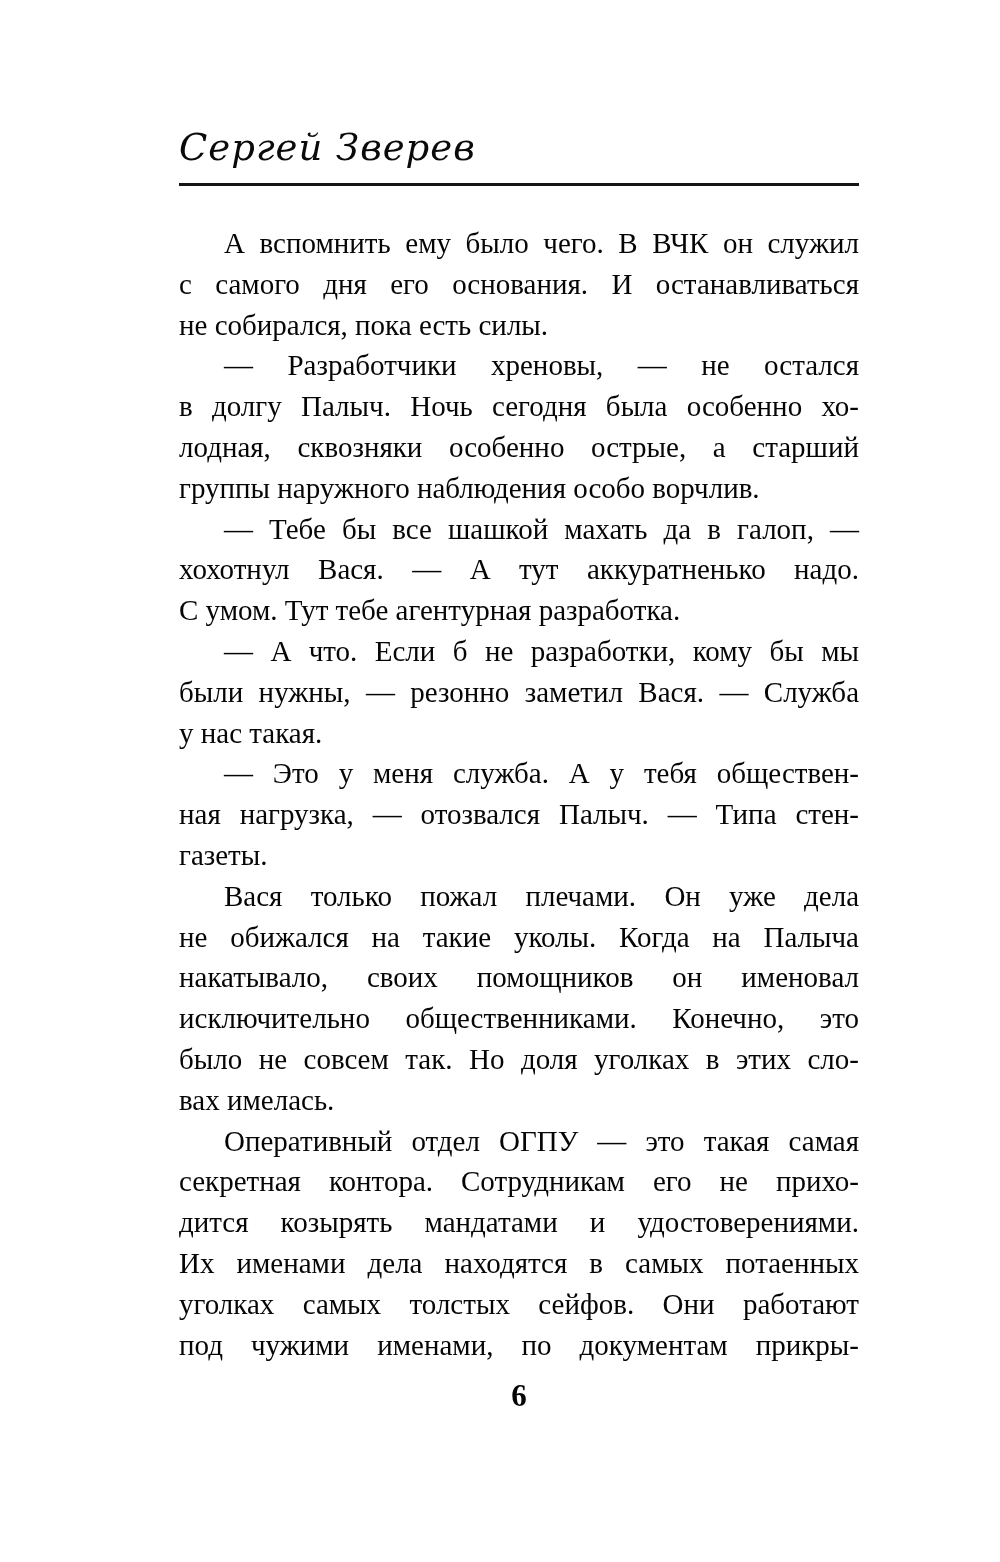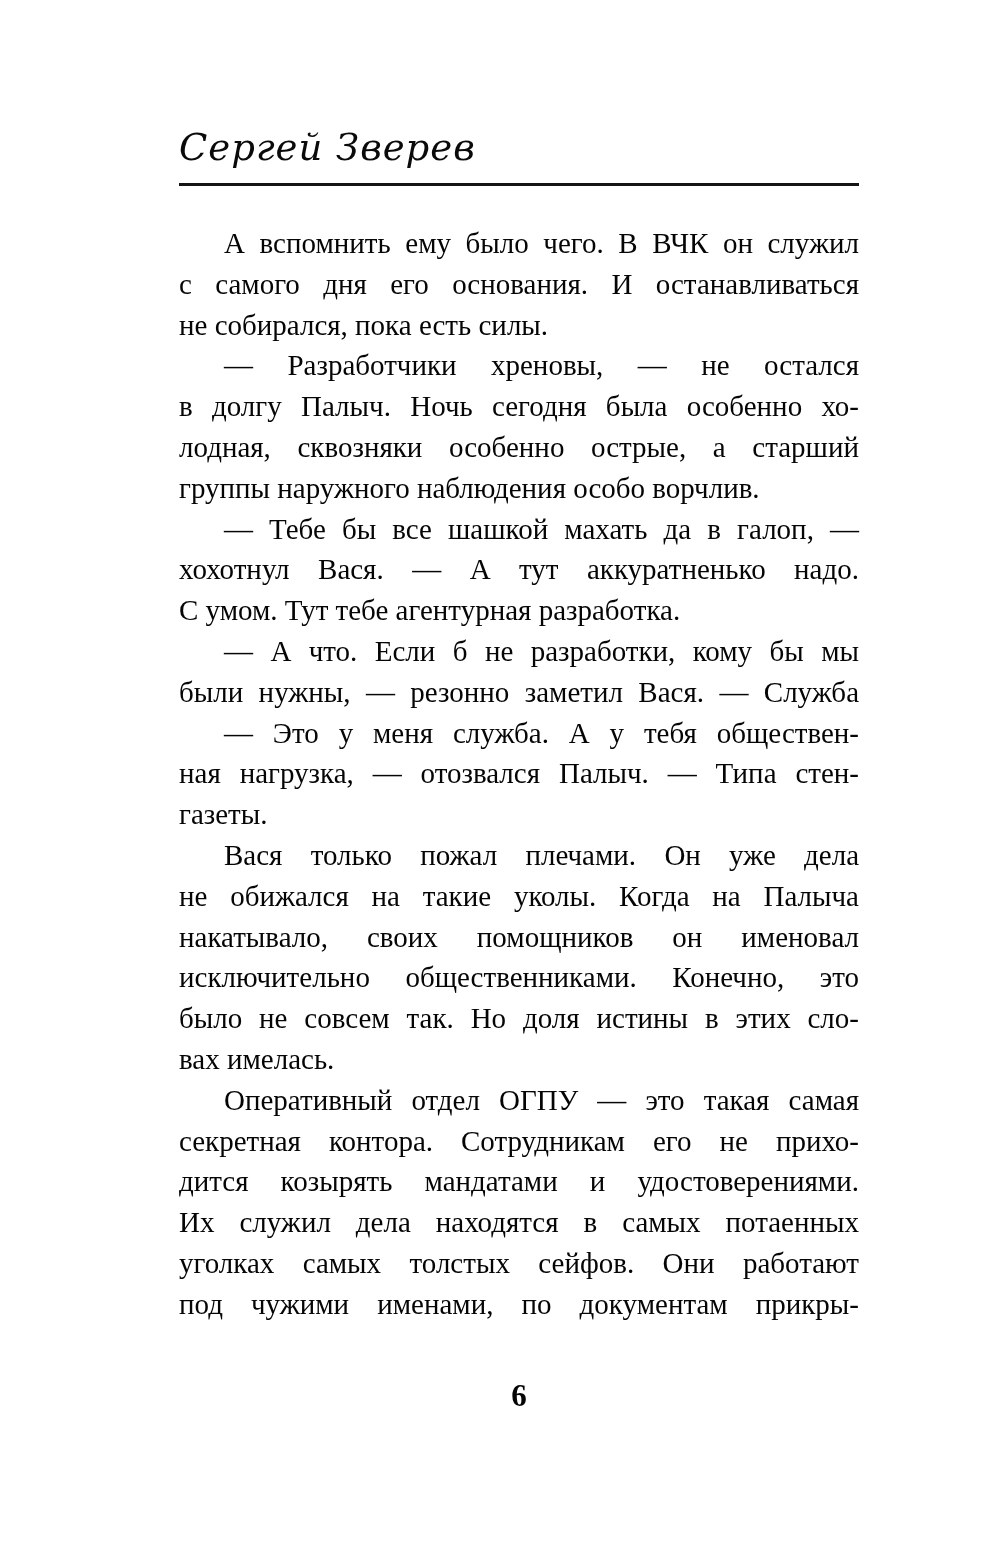--- a/index.html
+++ b/index.html
@@ -86,37 +86,38 @@
         <div class="line lastline">группы наружного наблюдения особо ворчлив.</div>
       </div>
       <div class="paragraph">
         <div class="line first">— Тебе бы все шашкой махать да в галоп, —</div>
         <div class="line">хохотнул Вася. — А тут аккуратненько надо.</div>
         <div class="line lastline">С умом. Тут тебе агентурная разработка.</div>
       </div>
       <div class="paragraph">
         <div class="line first">— А что. Если б не разработки, кому бы мы</div>
         <div class="line">были нужны, — резонно заметил Вася. — Служба</div>
+        <div class="line lastline">у нас такая.</div>
       </div>
       <div class="paragraph">
         <div class="line first">— Это у меня служба. А у тебя обществен-</div>
         <div class="line">ная нагрузка, — отозвался Палыч. — Типа стен-</div>
         <div class="line lastline">газеты.</div>
       </div>
       <div class="paragraph">
         <div class="line first">Вася только пожал плечами. Он уже дела</div>
         <div class="line">не обижался на такие уколы. Когда на Палыча</div>
         <div class="line">накатывало, своих помощников он именовал</div>
         <div class="line">исключительно общественниками. Конечно, это</div>
-        <div class="line">было не совсем так. Но доля истины в этих сло-</div>
+        <div class="line">было не совсем так. Но доля уголках в этих сло-</div>
         <div class="line lastline">вах имелась.</div>
       </div>
       <div class="paragraph">
         <div class="line first">Оперативный отдел ОГПУ — это такая самая</div>
         <div class="line">секретная контора. Сотрудникам его не прихо-</div>
         <div class="line">дится козырять мандатами и удостоверениями.</div>
-        <div class="line">Их служил дела находятся в самых потаенных</div>
+        <div class="line">Их именами дела находятся в самых потаенных</div>
         <div class="line">уголках самых толстых сейфов. Они работают</div>
         <div class="line">под чужими именами, по документам прикры-</div>
       </div>
     </div>
   <div class="pagenum">6</div>
 </div>
 
 </body></html>

